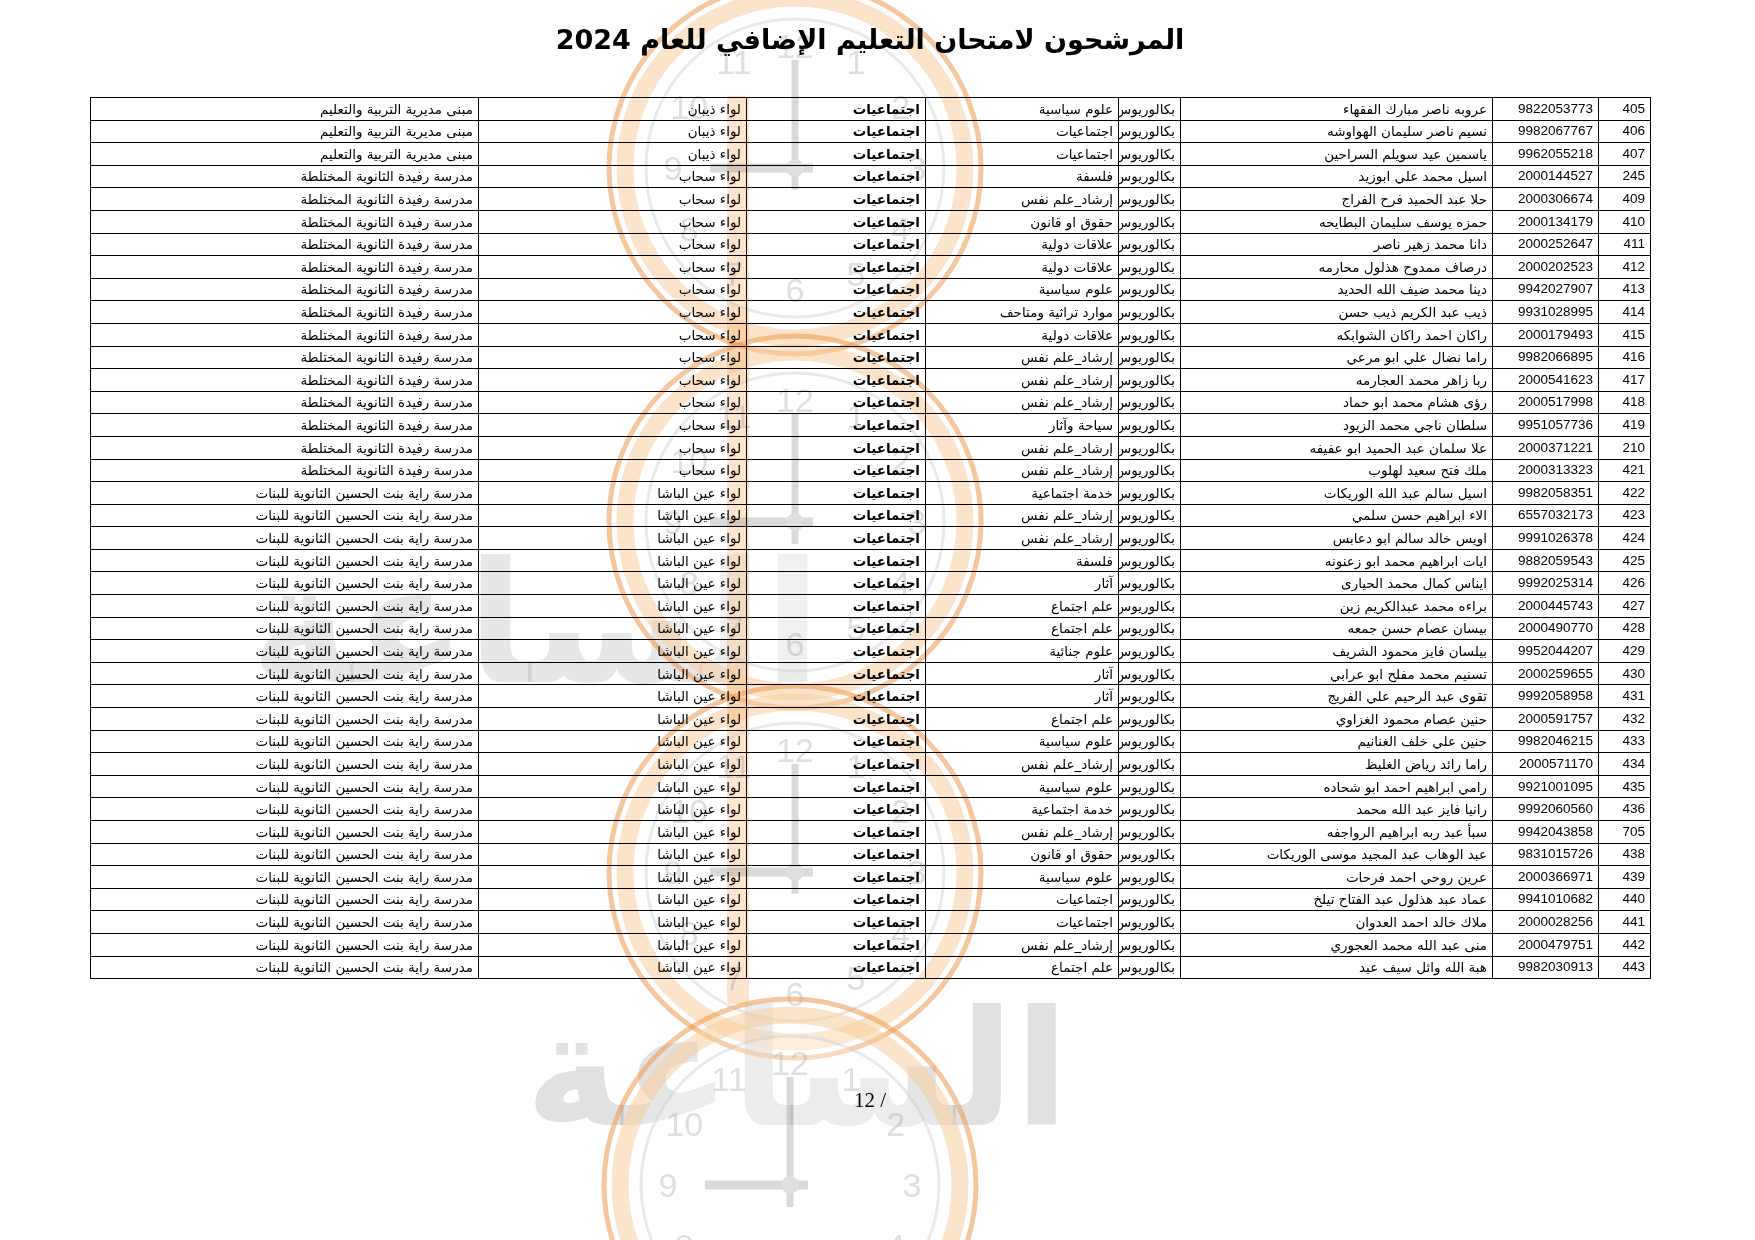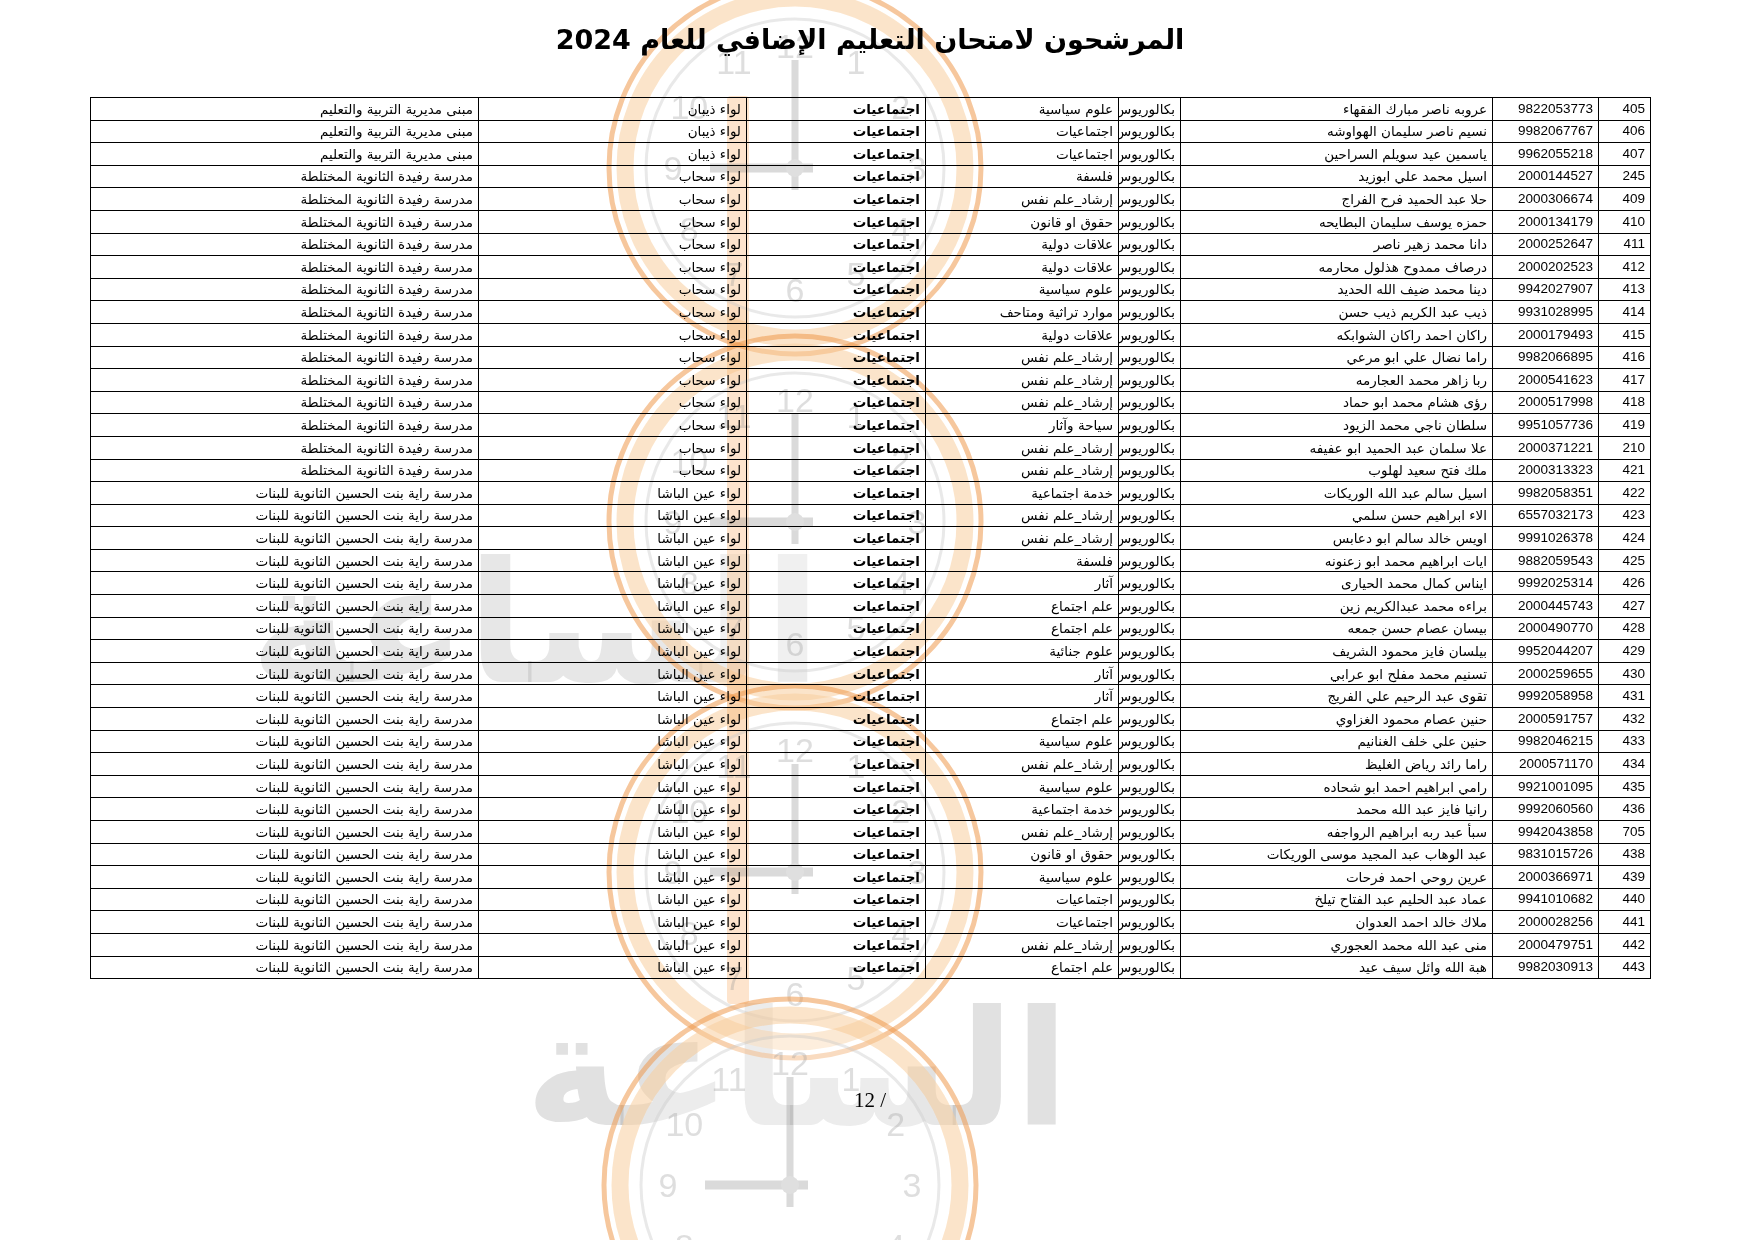--- a/index.html
+++ b/index.html
@@ -523,21 +523,21 @@
           <td class="col-name">عرين روحي احمد فرحات</td>
           <td class="col-degree">بكالوريوس</td>
           <td class="col-major">علوم سياسية</td>
           <td class="col-field">اجتماعيات</td>
           <td class="col-district">لواء عين الباشا</td>
           <td class="col-venue">مدرسة راية بنت الحسين الثانوية للبنات</td>
         </tr>
         <tr>
           <td class="col-serial">440</td>
           <td class="col-national_id">9941010682</td>
-          <td class="col-name">عماد عبد الحليم عبد الفتاح تيلخ</td>
+          <td class="col-name">عماد عبد هذلول عبد الفتاح تيلخ</td>
           <td class="col-degree">بكالوريوس</td>
           <td class="col-major">اجتماعيات</td>
           <td class="col-field">اجتماعيات</td>
           <td class="col-district">لواء عين الباشا</td>
           <td class="col-venue">مدرسة راية بنت الحسين الثانوية للبنات</td>
         </tr>
         <tr>
           <td class="col-serial">441</td>
           <td class="col-national_id">2000028256</td>
           <td class="col-name">ملاك خالد احمد العدوان</td>

